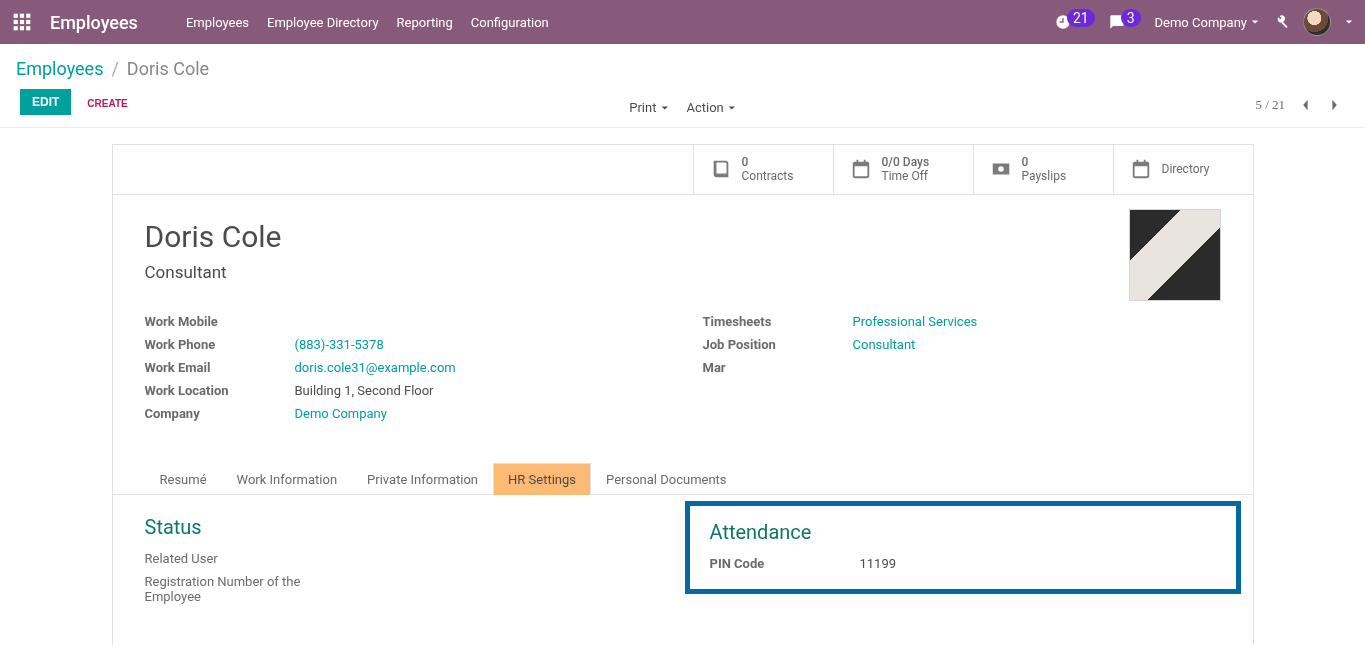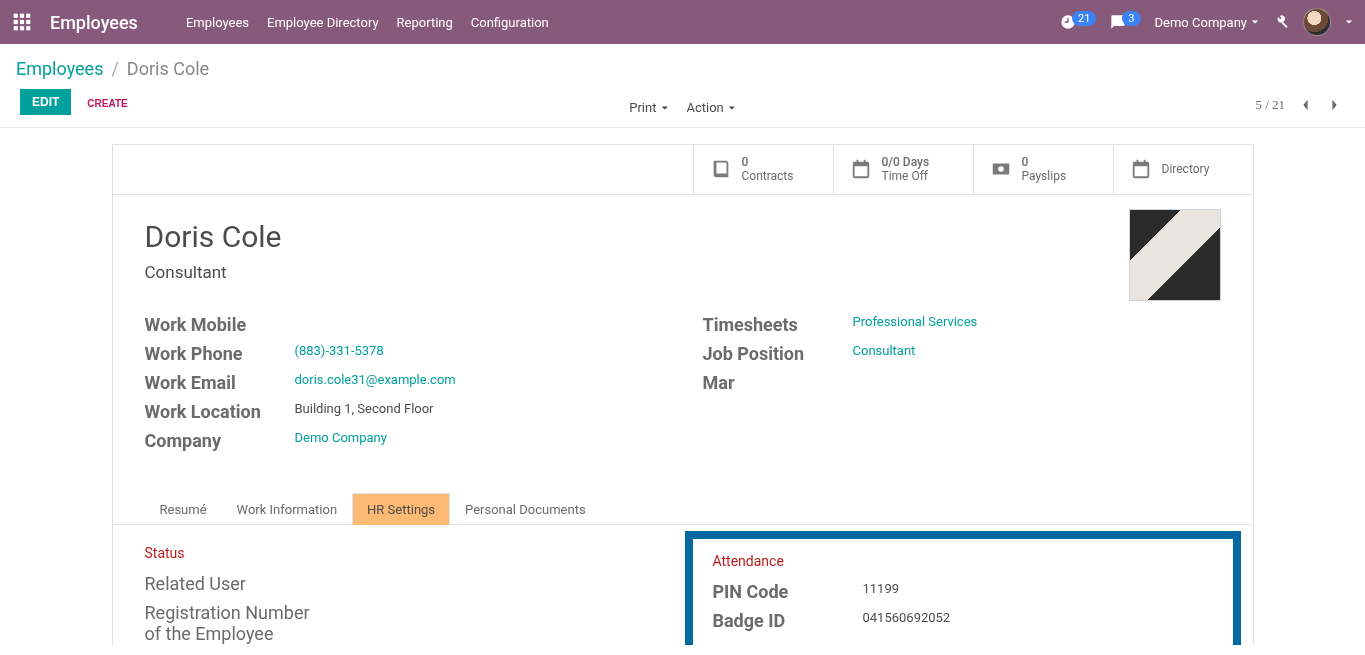--- a/index.html
+++ b/index.html
@@ -4,21 +4,21 @@
 <style>
   * { box-sizing: border-box; margin: 0; padding: 0; }
   body { font-family: -apple-system, BlinkMacSystemFont, "Segoe UI", Roboto, "Helvetica Neue", Arial, sans-serif; font-size: 13px; color: #4c4c4c; background: #fff; }
   
   .topbar { background: #875a7b; height: 44px; display: flex; align-items: center; padding: 0 12px; color: #fff; }
   .apps-icon { width: 20px; height: 20px; fill: #fff; margin-right: 18px; cursor: pointer; }
   .brand { font-size: 18px; font-weight: 500; margin-right: 48px; color:#fff;}
   .top-menu { display: flex; gap: 18px; }
   .top-menu-item { color: #fff; font-size: 13px; cursor: pointer; }
   .top-right { margin-left: auto; display: flex; align-items: center; gap: 14px; }
-  .badge-pill { background:#3b82f6; color:#fff; border-radius: 10px; font-size:11px; padding:1px 6px; margin-left:-4px; position:relative; top:-4px;}
+  .badge-pill { background:#6d28d9; color:#fff; border-radius: 10px; font-size:14px; padding:1px 6px; margin-left:-4px; position:relative; top:-4px;}
   .icon-wrap { display:flex; align-items:center; color:#fff; cursor:pointer;}
   .icon-sm { width:16px; height:16px; fill:#fff;}
   .company-drop { display:flex; align-items:center; gap:4px; cursor:pointer;}
   .avatar-circle { width:28px; height:28px; border-radius:50%; background: radial-gradient(circle at 40% 35%, #f3d9c4 0 30%, #6b4a3a 31% 60%, #2e2e2e 61% 100%); border:1px solid rgba(255,255,255,.4); cursor:pointer;}
   .caret { width:8px; height:8px; fill:#fff; }
 
   .breadcrumb-row { padding: 14px 16px 6px; display:flex; align-items:center; gap:8px;}
   .bc-link { color:#00a09d; font-size:18px; cursor:pointer; }
   .bc-sep { color:#aaa; font-size:18px;}
   .bc-current { color:#888; font-size:18px;}
@@ -43,33 +43,33 @@
   .stat-label { color:#6b6b6b; font-size:12px;}
 
   .header-block { padding: 24px 32px 6px; position:relative;}
   .emp-name { font-size:30px; color:#4c4c4c; font-weight:400; margin-bottom:8px;}
   .emp-title { font-size:17px; color:#4c4c4c; margin-bottom: 26px;}
   .emp-photo { position:absolute; right:32px; top:14px; width:92px; height:92px; border:1px solid #ced4da; background: linear-gradient(135deg,#2b2b2b 0 28%, #e9e4de 28% 60%, #2b2b2b 60% 100%); }
 
   .info-grid { display:flex; padding: 0 32px 20px; gap:40px;}
   .info-col { flex:1; }
   .info-row { display:flex; margin-bottom:8px; }
-  .info-label { width:150px; color:#6b6b6b; font-size:18px; font-weight:700;}
+  .info-label { width:150px; color:#6b6b6b; font-size:13px; font-weight:700;}
   .info-val { color:#4c4c4c; }
   .info-val.link { color:#00a09d; cursor:pointer;}
   .info-label.cut { color:#6b6b6b; font-weight:700;}
 
   .tabs { display:flex; padding: 0 32px; border-bottom:1px solid #dee2e6; margin-top: 14px;}
   .tab { padding:8px 14px; border:1px solid transparent; border-bottom:none; cursor:pointer; color:#6b6b6b; margin-bottom:-1px;}
   .tab.active { border-color:#dee2e6; background:#fdba74; color:#4c4c4c; }
 
   .tab-body { padding: 20px 32px 40px; display:flex; gap:44px;}
   .tab-col { flex:1;}
-  .sect-title { font-size:14px; color:#b91c1c; margin-bottom:12px; font-weight:400;}
-  .highlight-box { border:8px solid #0369a1; padding: 14px 20px 24px; margin:-14px -20px -20px;}
+  .sect-title { font-size:20px; color:#0f766e; margin-bottom:12px; font-weight:400;}
+  .highlight-box { border:5px solid #0369a1; padding: 14px 20px 10px; margin:-14px -20px -20px;}
   
   ::-webkit-scrollbar { width:16px; }
   ::-webkit-scrollbar-track { background:#f1f1f1;}
   ::-webkit-scrollbar-thumb { background:#c1c1c1;}
 </style>
 </head>
 <body>
 
 <div class="topbar">
   <svg class="apps-icon" viewBox="0 0 24 24">
@@ -240,20 +240,21 @@
           </div>
         <div class="info-row">
             <div class="info-label cut">Mar</div>
           </div>
       </div>
     </div>
 
     <div class="tabs">
       <div class="tab">Resumé</div>
       <div class="tab">Work Information</div>
+      <div class="tab">Private Information</div>
       <div class="tab active">HR Settings</div>
       <div class="tab">Personal Documents</div>
     </div>
 
     <div class="tab-body">
       <div class="tab-col">
         <div class="sect-title">Status</div>
         <div class="info-row">
             <div class="info-label" style="font-weight:400">Related User</div>
           </div>
@@ -261,21 +262,17 @@
             <div class="info-label" style="font-weight:400; width:170px">Registration Number of the Employee</div>
           </div>
       </div>
       <div class="tab-col">
         <div class="highlight-box">
           <div class="sect-title">Attendance</div>
           <div class="info-row">
               <div class="info-label">PIN Code</div>
               <div class="info-val">11199</div>
             </div>
-          <div class="info-row">
-              <div class="info-label">Badge ID</div>
-              <div class="info-val">041560692052</div>
-            </div>
         </div>
       </div>
     </div>
   </div>
 </div>
 
 </body></html>

